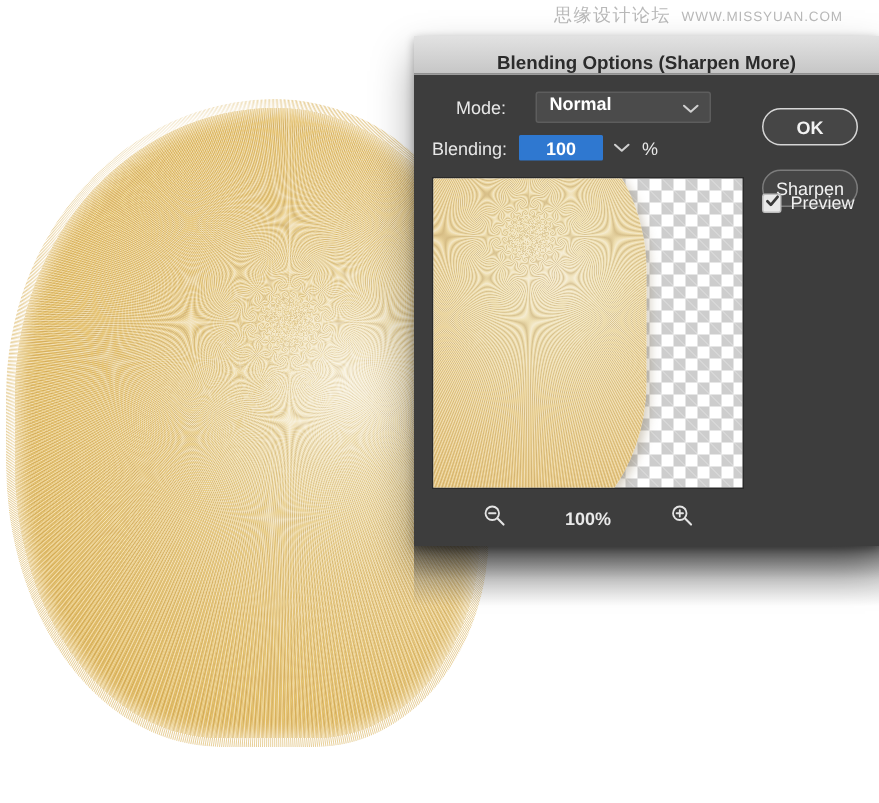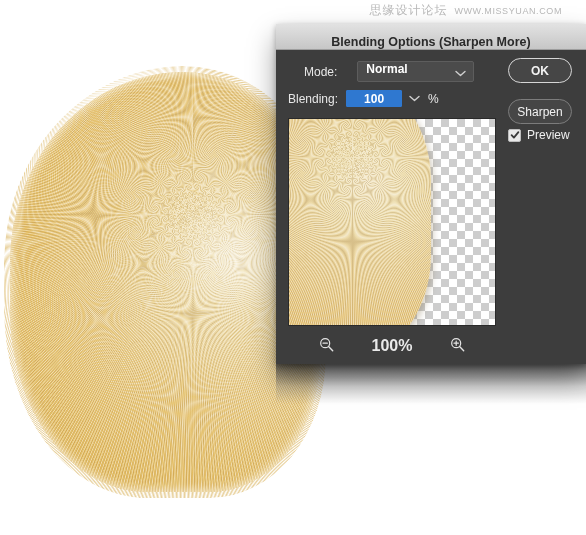--- a/index.html
+++ b/index.html
@@ -262,41 +262,42 @@
     top: 283px;
     width: 208px;
     height: 26px;
     display: flex;
     align-items: center;
     justify-content: center;
     gap: 38px;
   }
   #zoom-level {
     color: #e9e9e9;
-    font-size: 16px;
+    font-size: 12px;
     font-weight: bold;
     min-width: 34px;
     text-align: center;
   }
 
   
   #btn-ok, #btn-cancel {
     position: absolute;
     left: 232px;
     width: 64px;
     height: 25px;
     border-radius: 13px;
     background: #464646;
     display: flex;
     align-items: center;
     justify-content: center;
     color: #f2f2f2;
     font-size: 12px;
     box-sizing: border-box;
     user-select: none;
+    margin-top: 14px;
   }
   #btn-ok {
     top: 8px;
     border: 1px solid #d6d6d6;
     font-weight: bold;
   }
   #btn-cancel {
     top: 49px;
     border: 1px solid #7c7c7c;
   }

